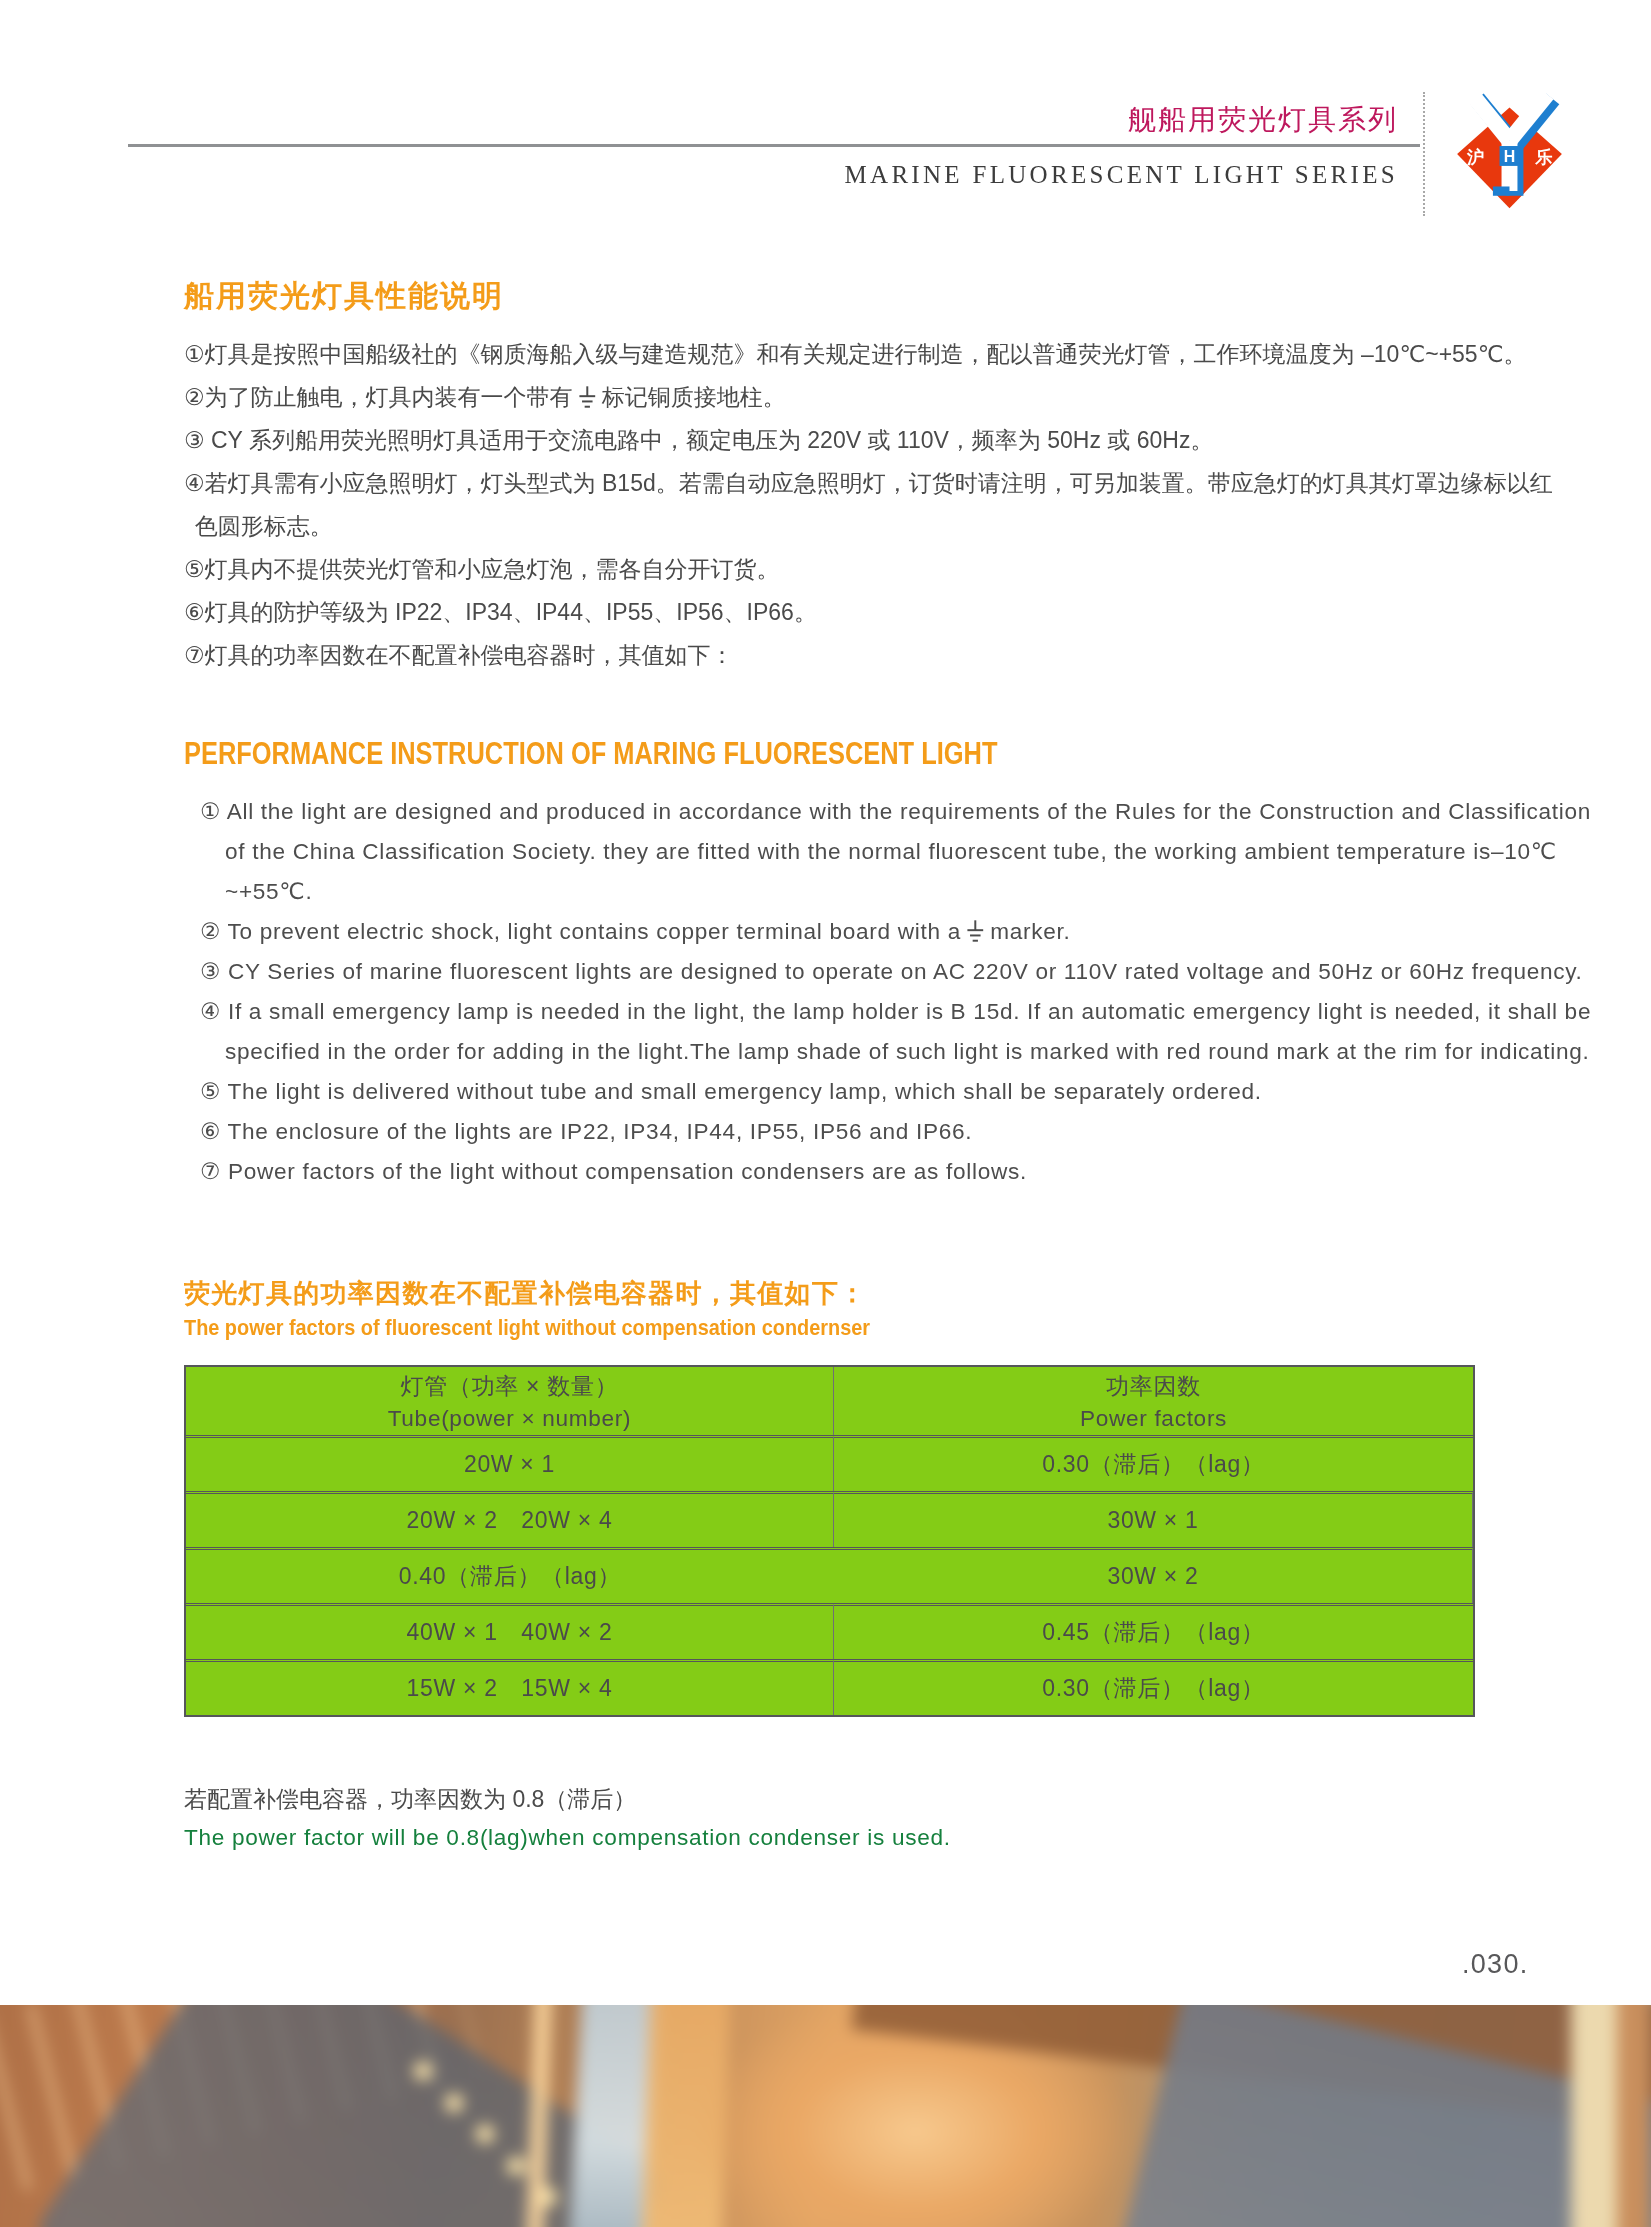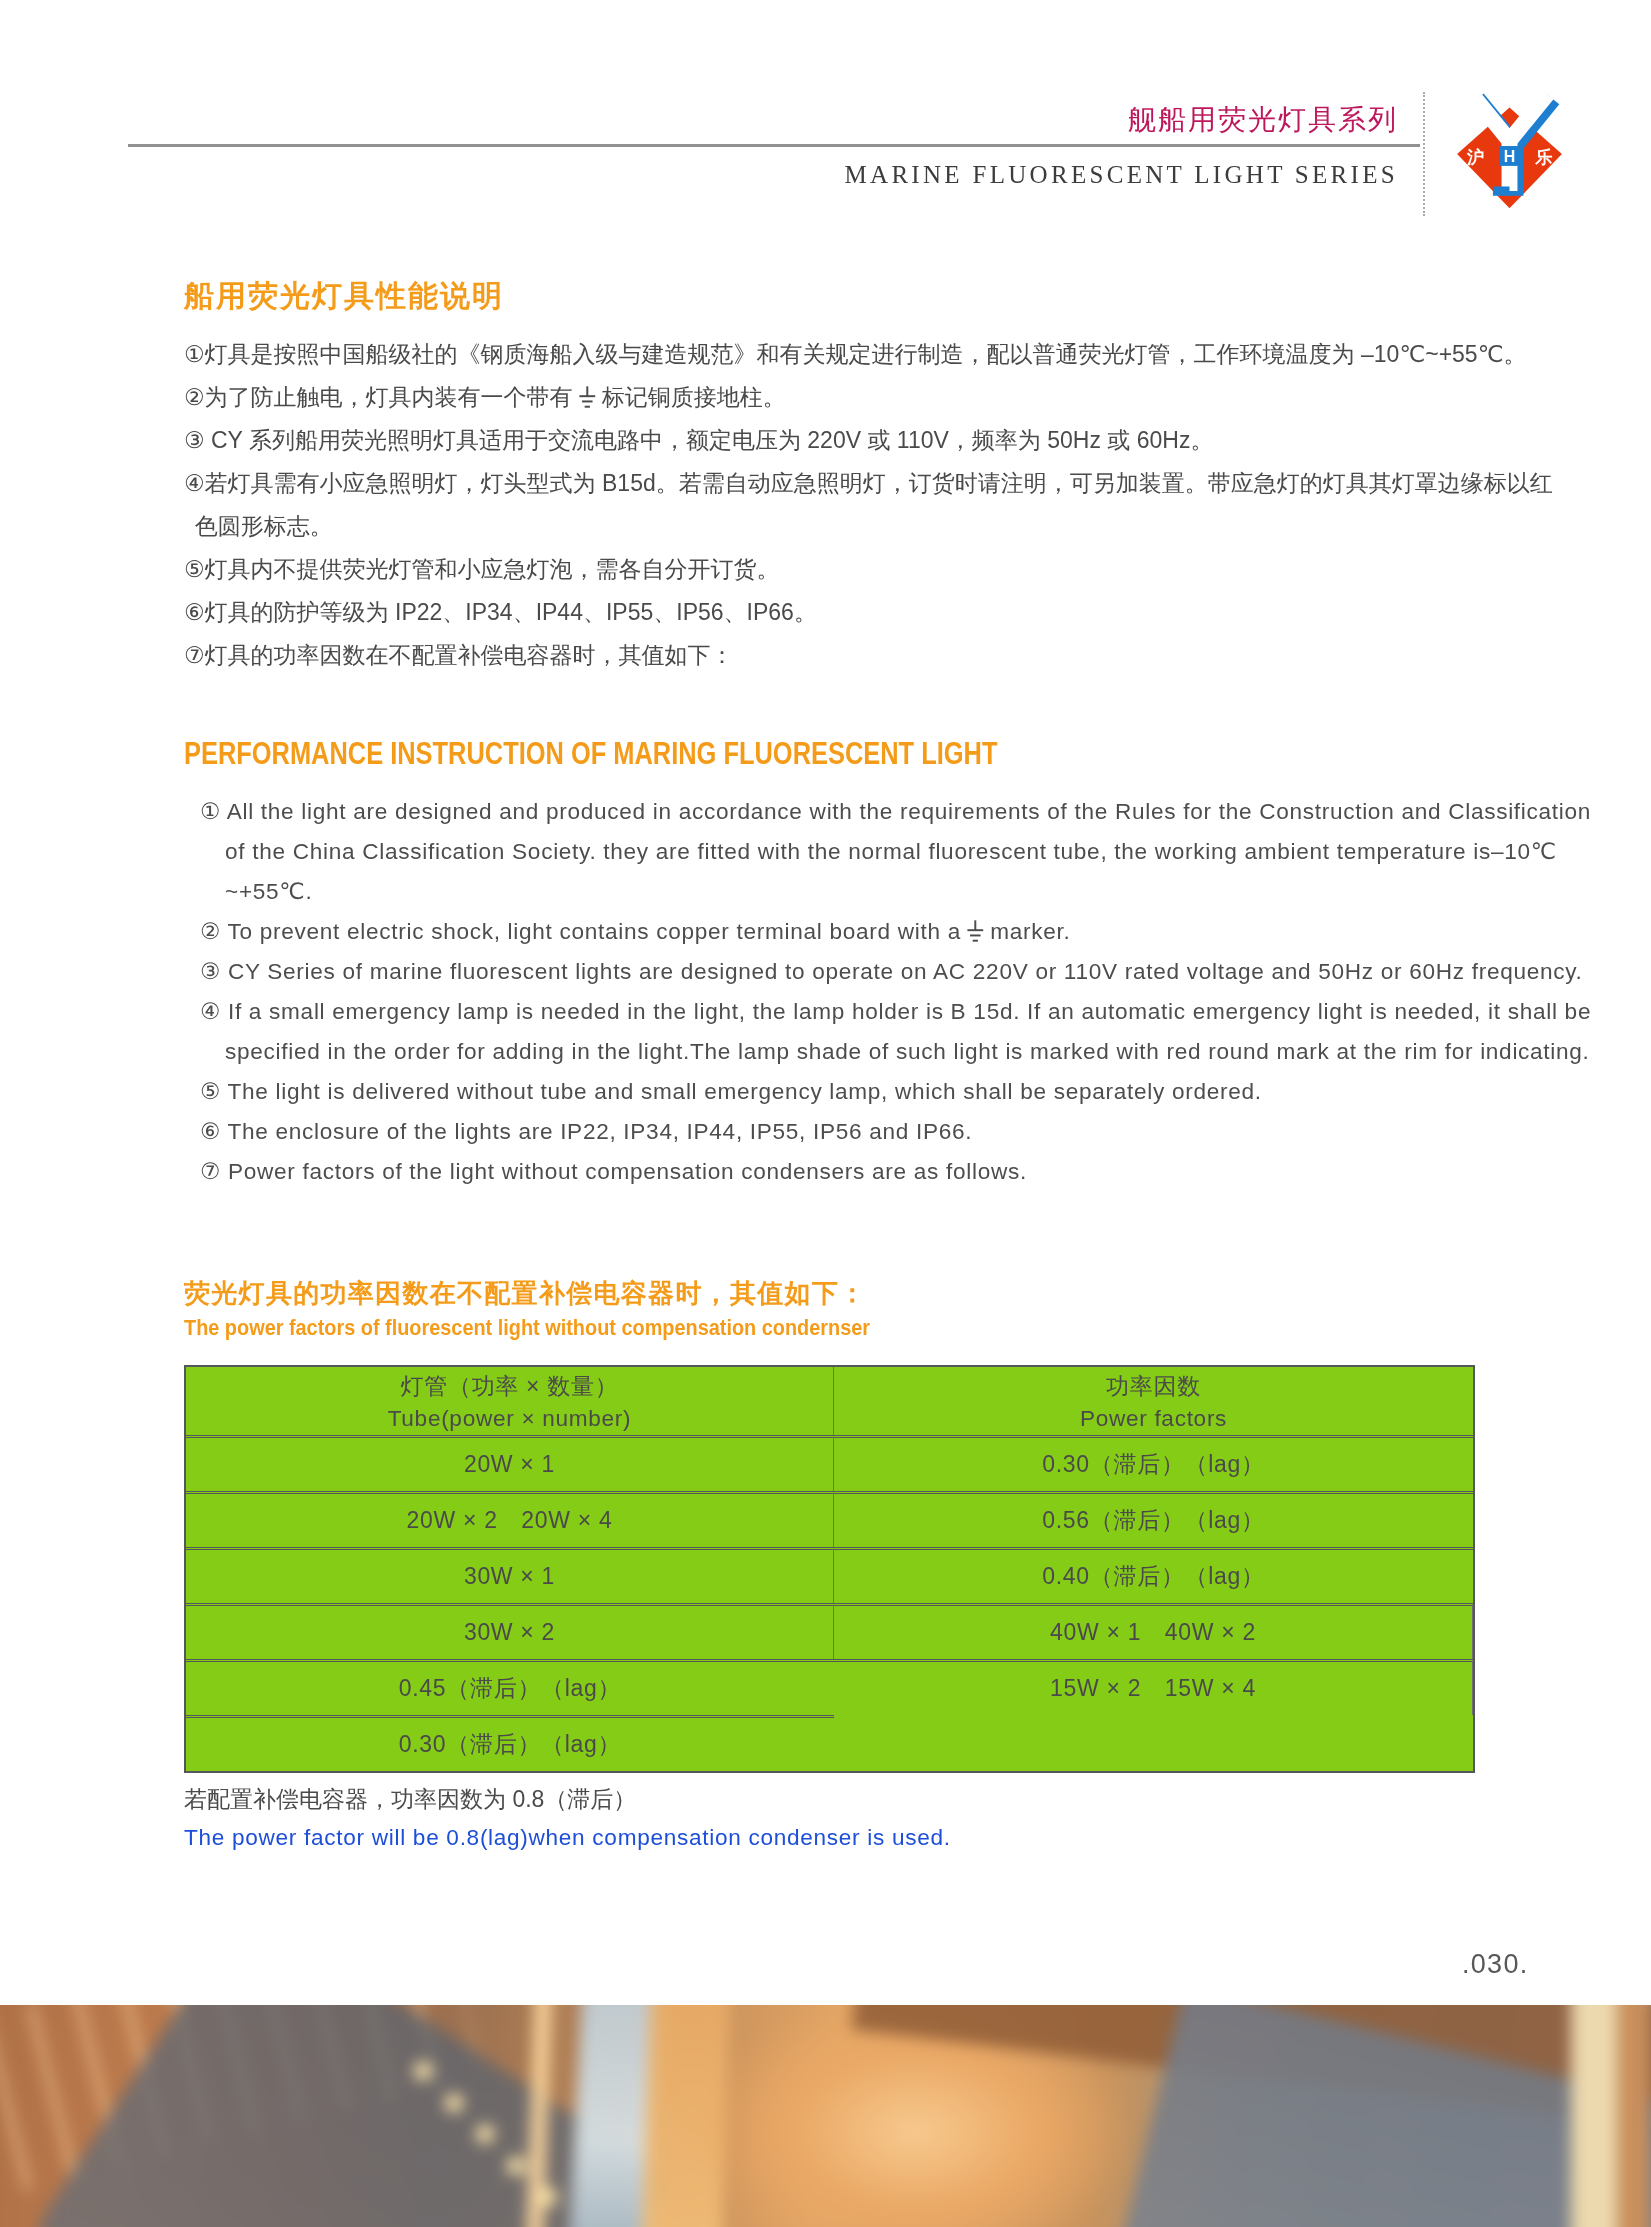--- a/index.html
+++ b/index.html
@@ -31,21 +31,21 @@
     border:2px solid #55565a;display:grid;grid-template-columns:648px 1fr;background:#84cc16;
   }
   .pf-cell{display:flex;align-items:center;justify-content:center;font-size:23px;color:#4a4a4a;letter-spacing:0.7px;height:53px;}
   .pf-cell.c1{border-right:1.3px solid #6f7073;}
   .pf-head{height:68px;flex-direction:column;gap:4px;}
   .pf-head .zh{font-size:23px;}
   .pf-head .en{font-size:22.6px;letter-spacing:0.7px;}
   .sep{border-top:3.3px double #55565a !important;}
   
   .note-zh{position:absolute;left:184px;top:1784px;font-size:23px;color:#4a4a4a;}
-  .note-en{position:absolute;left:184px;top:1825px;font-size:22.6px;color:#1d4ed8;letter-spacing:0.7px;}
+  .note-en{position:absolute;left:184px;top:1825px;font-size:22.6px;color:#15803d;letter-spacing:0.7px;}
   .page-num{position:absolute;left:1462px;top:1949px;font-size:27px;color:#58585a;letter-spacing:1.3px;}
   
   .photo{position:absolute;left:0;top:2005px;width:1652px;height:222px;overflow:hidden;background:#c2854f;}
   .photo-blur{position:absolute;inset:-22.6px;filter:blur(7.3px);}
   .ph{position:absolute;}
   .ph-base{inset:0;background:linear-gradient(97deg,#ad6f46 0%,#bc7a4c 10%,#b06f46 20%,#9b7050 28%,#c08a58 40%,#e2a565 50%,#daa065 58%,#c8935d 66%,#97907f 76%,#878b92 86%,#8f939a 96%,#b28c63 100%);}
   .ph-streaks{left:-27px;top:-20px;width:519px;height:180px;transform:rotate(-14deg);opacity:.8;
     background:repeating-linear-gradient(90deg,rgba(255,214,160,.75) 0 6.7px,rgba(190,120,70,0) 6.7px 47px);}
   .ph-dark-left{left:120px;top:27px;width:506px;height:399px;transform:rotate(33deg);opacity:.8;border-radius:27px;
     background:linear-gradient(#5f656e,#6b6f76);}
@@ -147,21 +147,20 @@
     </div>
     <div class="pf-cell pf-head">
       <span class="zh">功率因数</span>
       <span class="en">Power factors</span>
     </div>
 
     <div class="pf-cell c1 sep">20W × 1</div>
     <div class="pf-cell sep">0.30（滞后）（lag）</div>
 
     <div class="pf-cell c1 sep">20W × 2　20W × 4</div>
-    <div class="pf-cell sep">0.56（滞后）（lag）</div>
 
     <div class="pf-cell c1 sep">30W × 1</div>
     <div class="pf-cell sep">0.40（滞后）（lag）</div>
 
     <div class="pf-cell c1 sep">30W × 2</div>
 
     <div class="pf-cell c1 sep">40W × 1　40W × 2</div>
     <div class="pf-cell sep">0.45（滞后）（lag）</div>
 
     <div class="pf-cell c1 sep">15W × 2　15W × 4</div>

